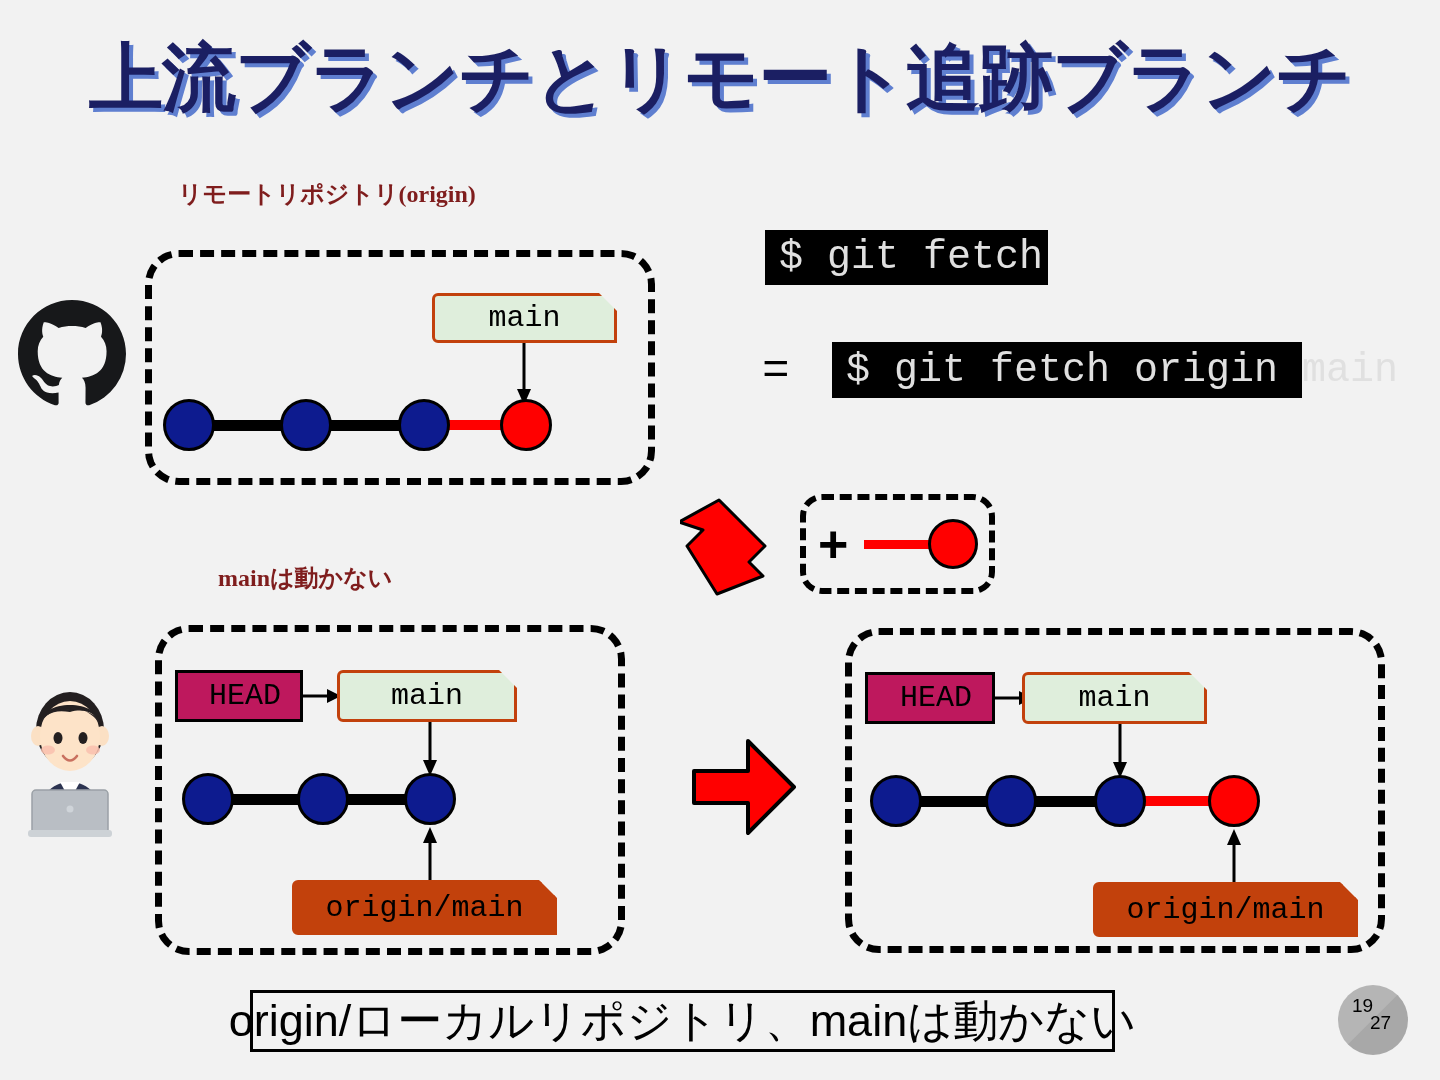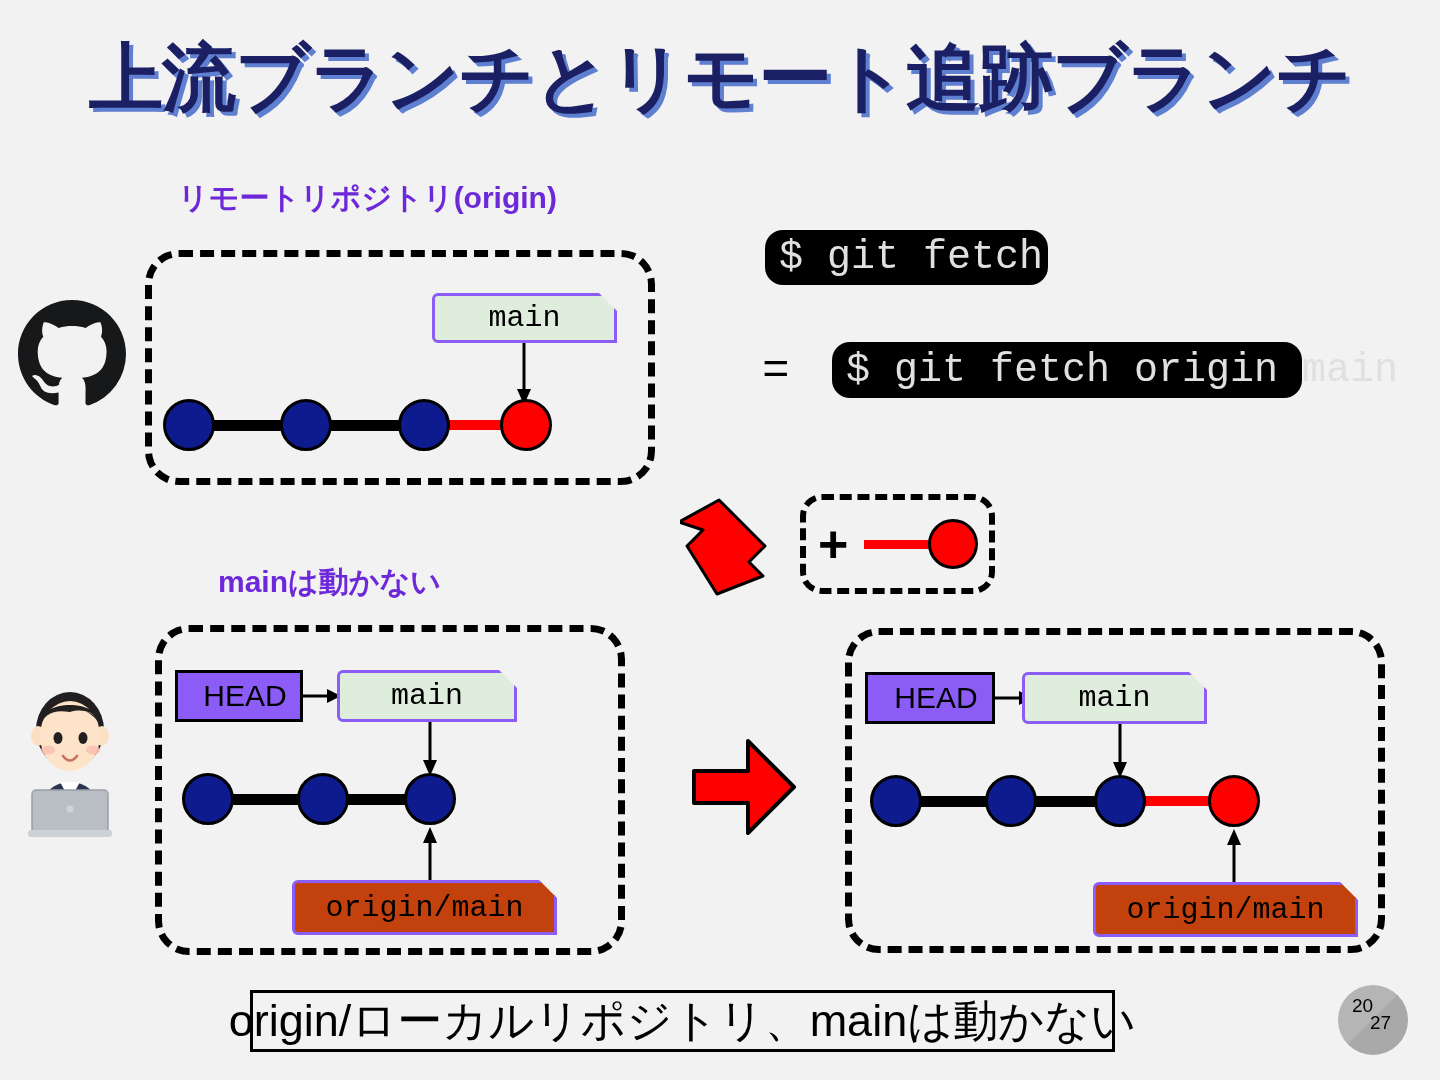--- a/index.html
+++ b/index.html
@@ -29,24 +29,24 @@
     line-height: 86px;
     letter-spacing: -1px;
     color: #1b1f63;
     text-shadow: 4px 4px 0 #5f7fd0;
     white-space: nowrap;
   }
 
   
   .section-label {
     position: absolute;
-    font-family: Liberation Sans, sans-serif;
-    font-size: 30px;
+    font-family: Liberation Serif, serif;
+    font-size: 24px;
     font-weight: bold;
-    color: #6d28d9;
+    color: #7f1d1d;
     white-space: nowrap;
   }
 
   
   .repo-box {
     position: absolute;
     border: 7px dashed #000;
     border-radius: 34px;
     box-sizing: border-box;
     background: transparent;
@@ -68,41 +68,41 @@
     position: absolute;
     height: 11px;
     background: #000;
   }
   .edge.red { background: #ff0000; height: 10px; }
 
   
   .tag {
     position: absolute;
     box-sizing: border-box;
-    border: 3px solid #8b5cf6;
+    border: 3px solid #c2410c;
     font-family: "Liberation Mono", monospace;
     font-size: 30px;
     color: #000;
     display: flex;
     align-items: center;
     justify-content: center;
     background: #dfeedc;
     border-radius: 6px 0 0 6px;
     -webkit-clip-path: polygon(0 0, calc(100% - 18px) 0, 100% 18px, 100% 100%, 0 100%);
     clip-path: polygon(0 0, calc(100% - 18px) 0, 100% 18px, 100% 100%, 0 100%);
   }
   .tag.remote-tracking { background: #c2410c; }
 
   
   .head-box {
     position: absolute;
     box-sizing: border-box;
     border: 3px solid #000;
-    background: #8b5cf6;
-    font-family: Liberation Sans, sans-serif;
+    background: #be185d;
+    font-family: Liberation Mono, monospace;
     font-size: 30px;
     color: #000;
     display: flex;
     align-items: center;
     justify-content: center;
     padding-left: 12px;
   }
 
   
   .arrow-v, .arrow-h {
@@ -112,21 +112,20 @@
   
   .cmd {
     position: absolute;
     background: #000;
     color: #e0e0e0;
     font-family: "Liberation Mono", monospace;
     display: flex;
     align-items: center;
     white-space: pre;
     box-sizing: border-box;
-    border-radius: 18px;
   }
   .equals {
     position: absolute;
     font-family: "Liberation Mono", monospace;
     font-size: 46px;
     color: #000;
   }
 
   
   .delta-box {
@@ -312,17 +311,17 @@
 
   <svg class="arrow-v" style="left:1222px;top:827px;width:24px;height:60px;">
     <line x1="12" y1="58" x2="12" y2="14" stroke="#000" stroke-width="3"></line>
     <polygon points="12,2 5,18 19,18" fill="#000"></polygon>
   </svg>
   <div class="tag remote-tracking" style="left:1093px;top:882px;width:265px;height:55px;">origin/main</div>
 
   <div class="caption" style="left:250px;top:990px;width:865px;height:62px;">origin/ローカルリポジトリ、mainは動かない</div>
 
   <div class="page-badge" style="left:1338px;top:985px;">
-    <span class="cur">20</span>
+    <span class="cur">19</span>
     <span class="tot">27</span>
   </div>
 
 </div>
 
 </body></html>

